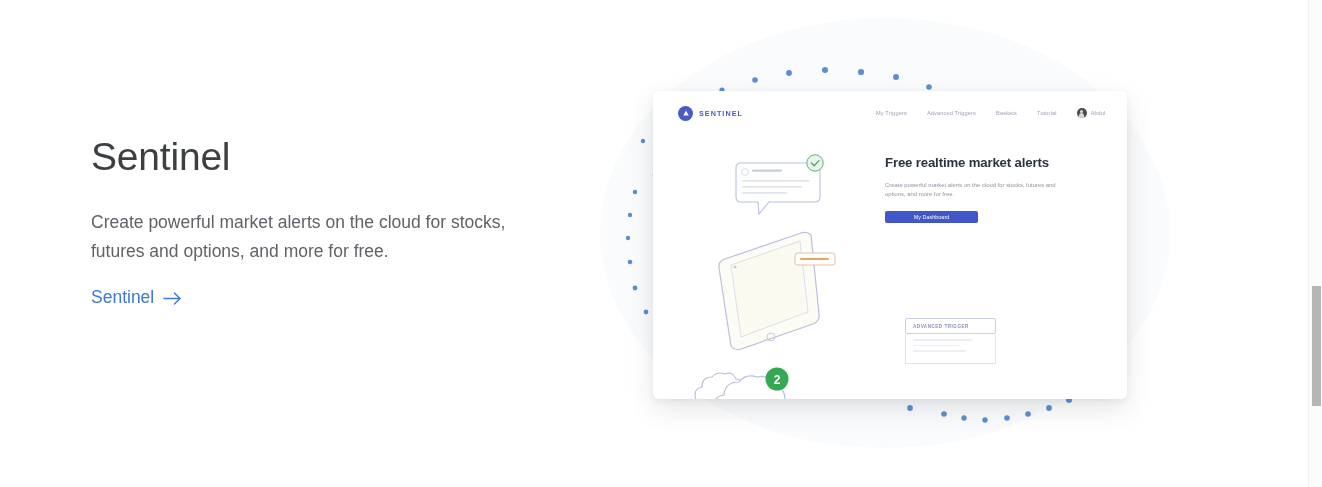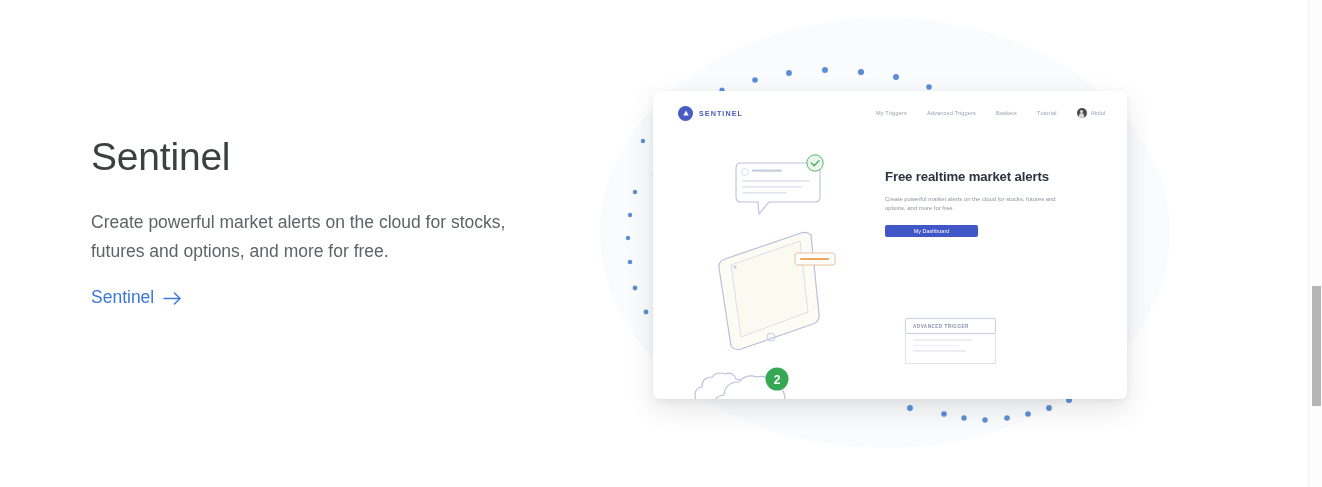--- a/index.html
+++ b/index.html
@@ -177,21 +177,21 @@
   }
   .mock-username {
     font-size: 5.6px;
     color: #9aa0b0;
   }
 
   
   .mock-hero {
     position: absolute;
     left: 232px;
-    top: 78px;
+    top: 64px;
     width: 196px;
   }
   .mock-hero-title {
     font-size: 13.2px;
     font-weight: 700;
     color: #2e3340;
     letter-spacing: -0.15px;
     margin: 0 0 10px 0;
     line-height: 1.2;
   }

